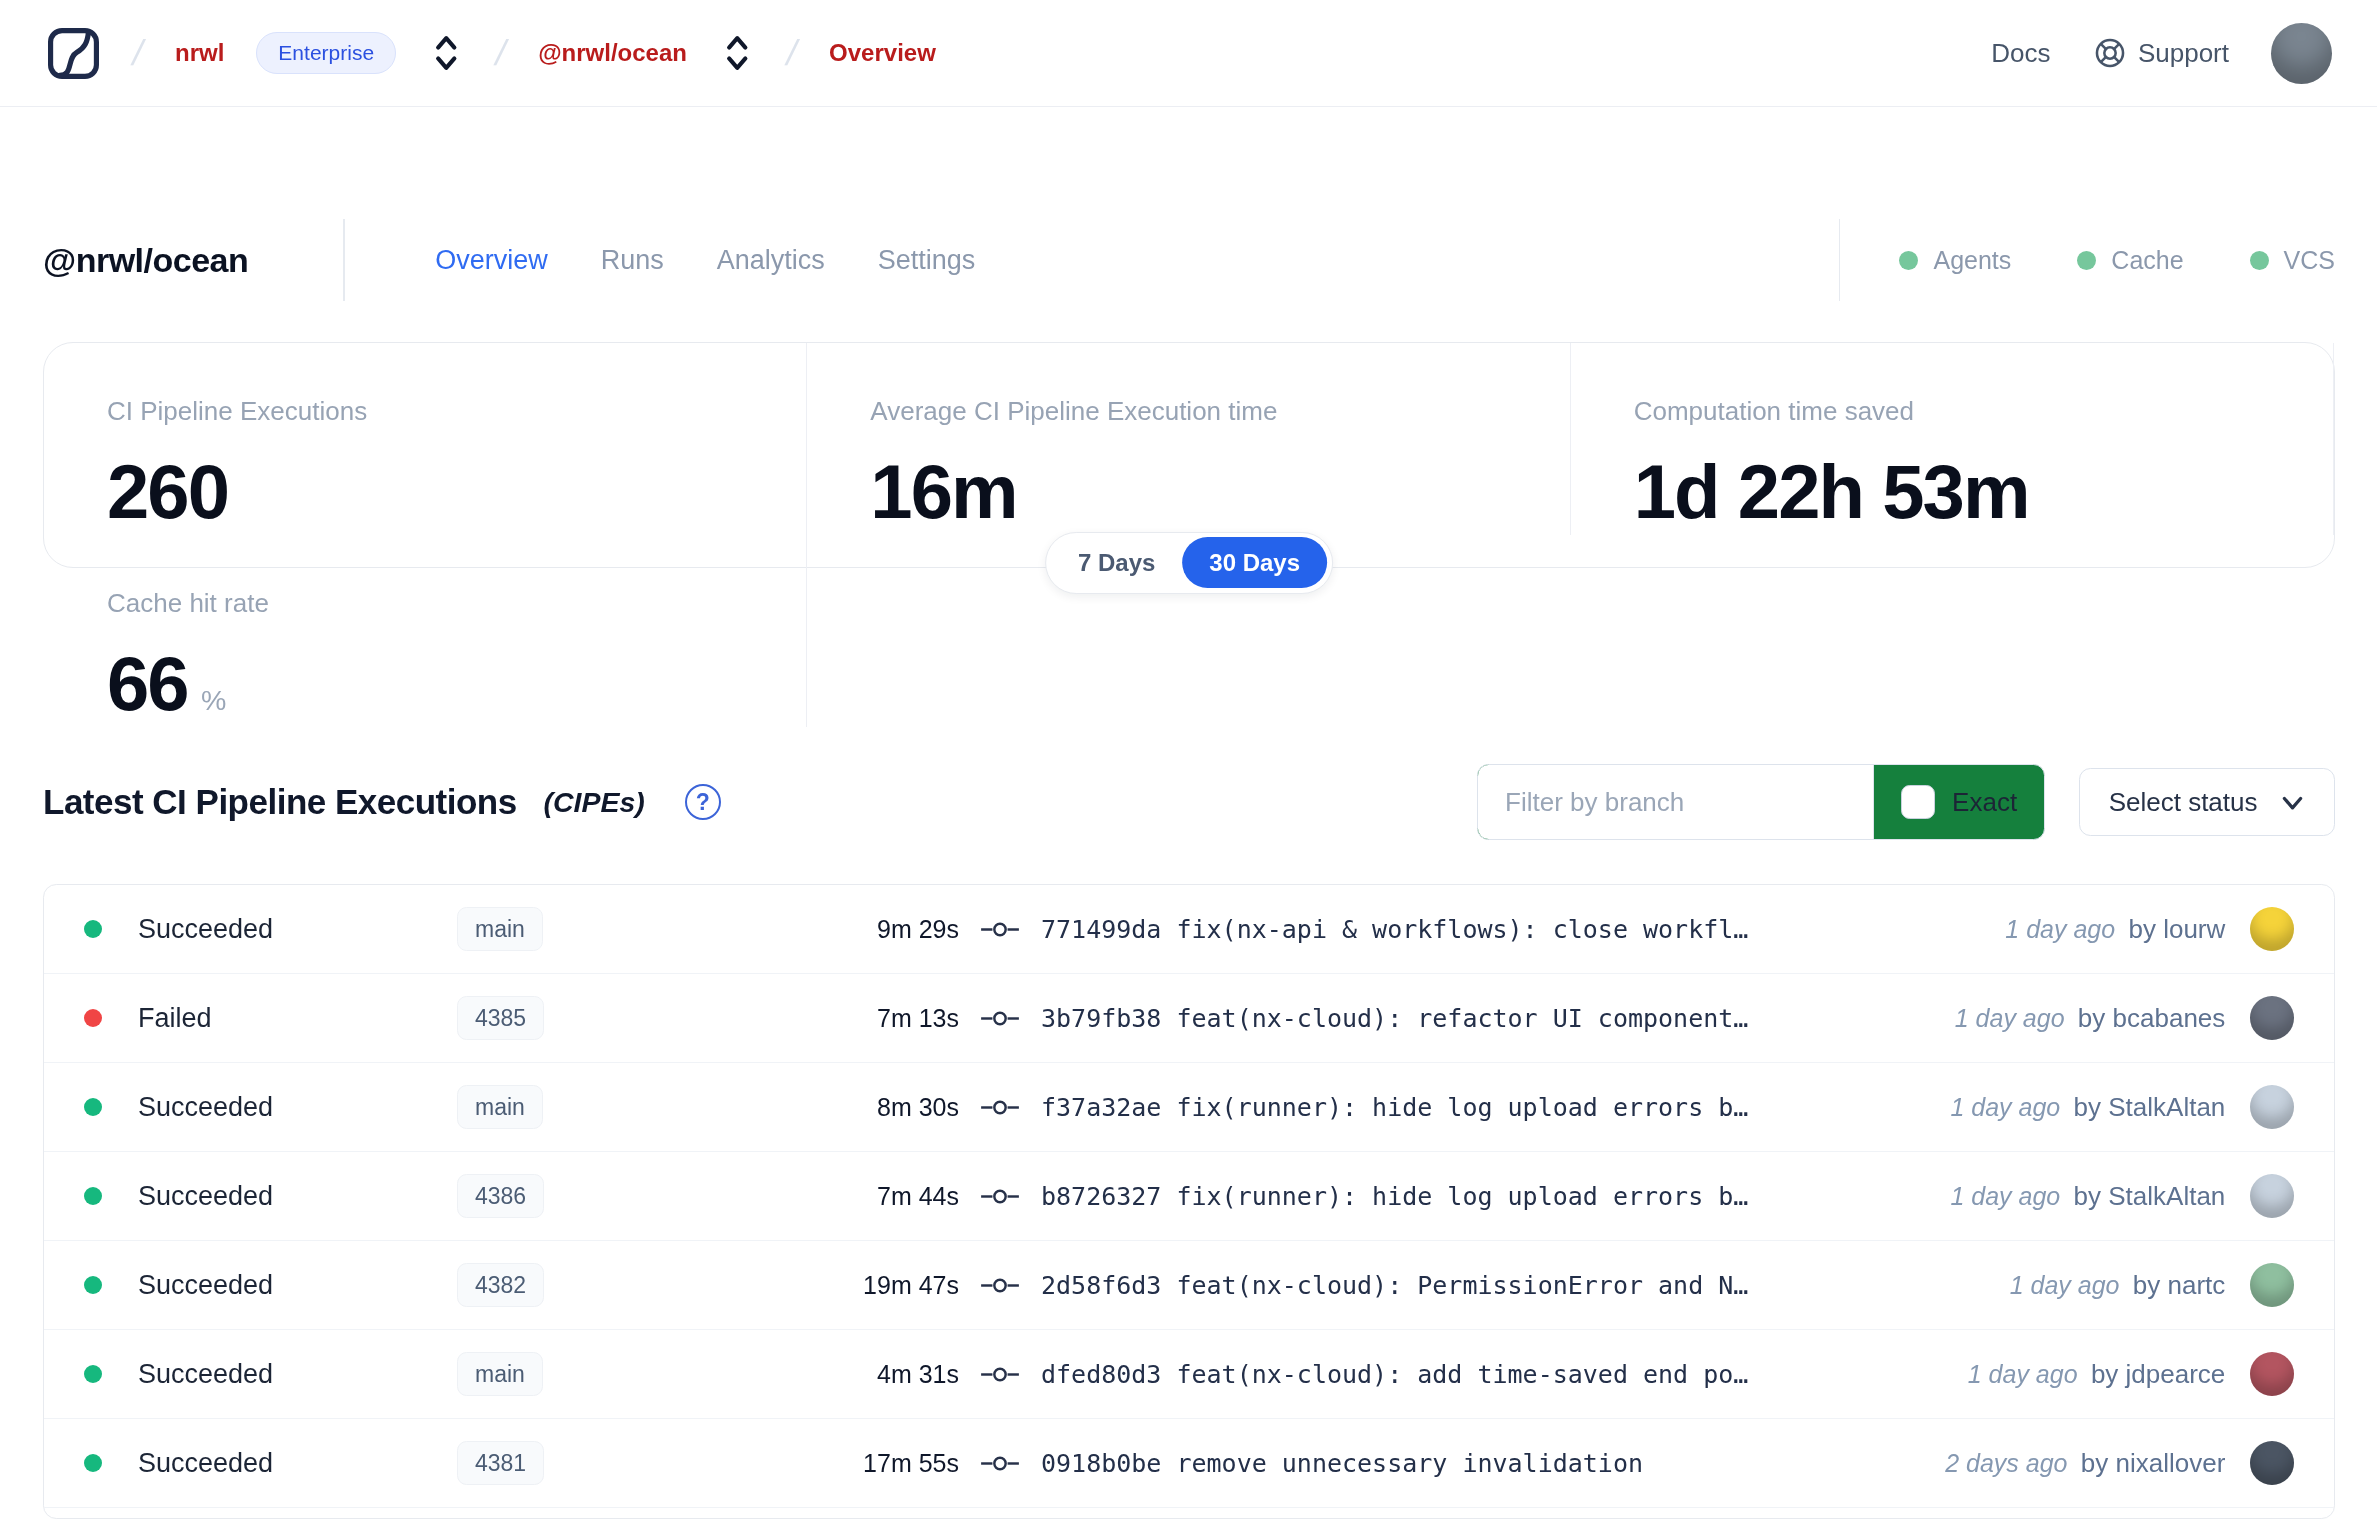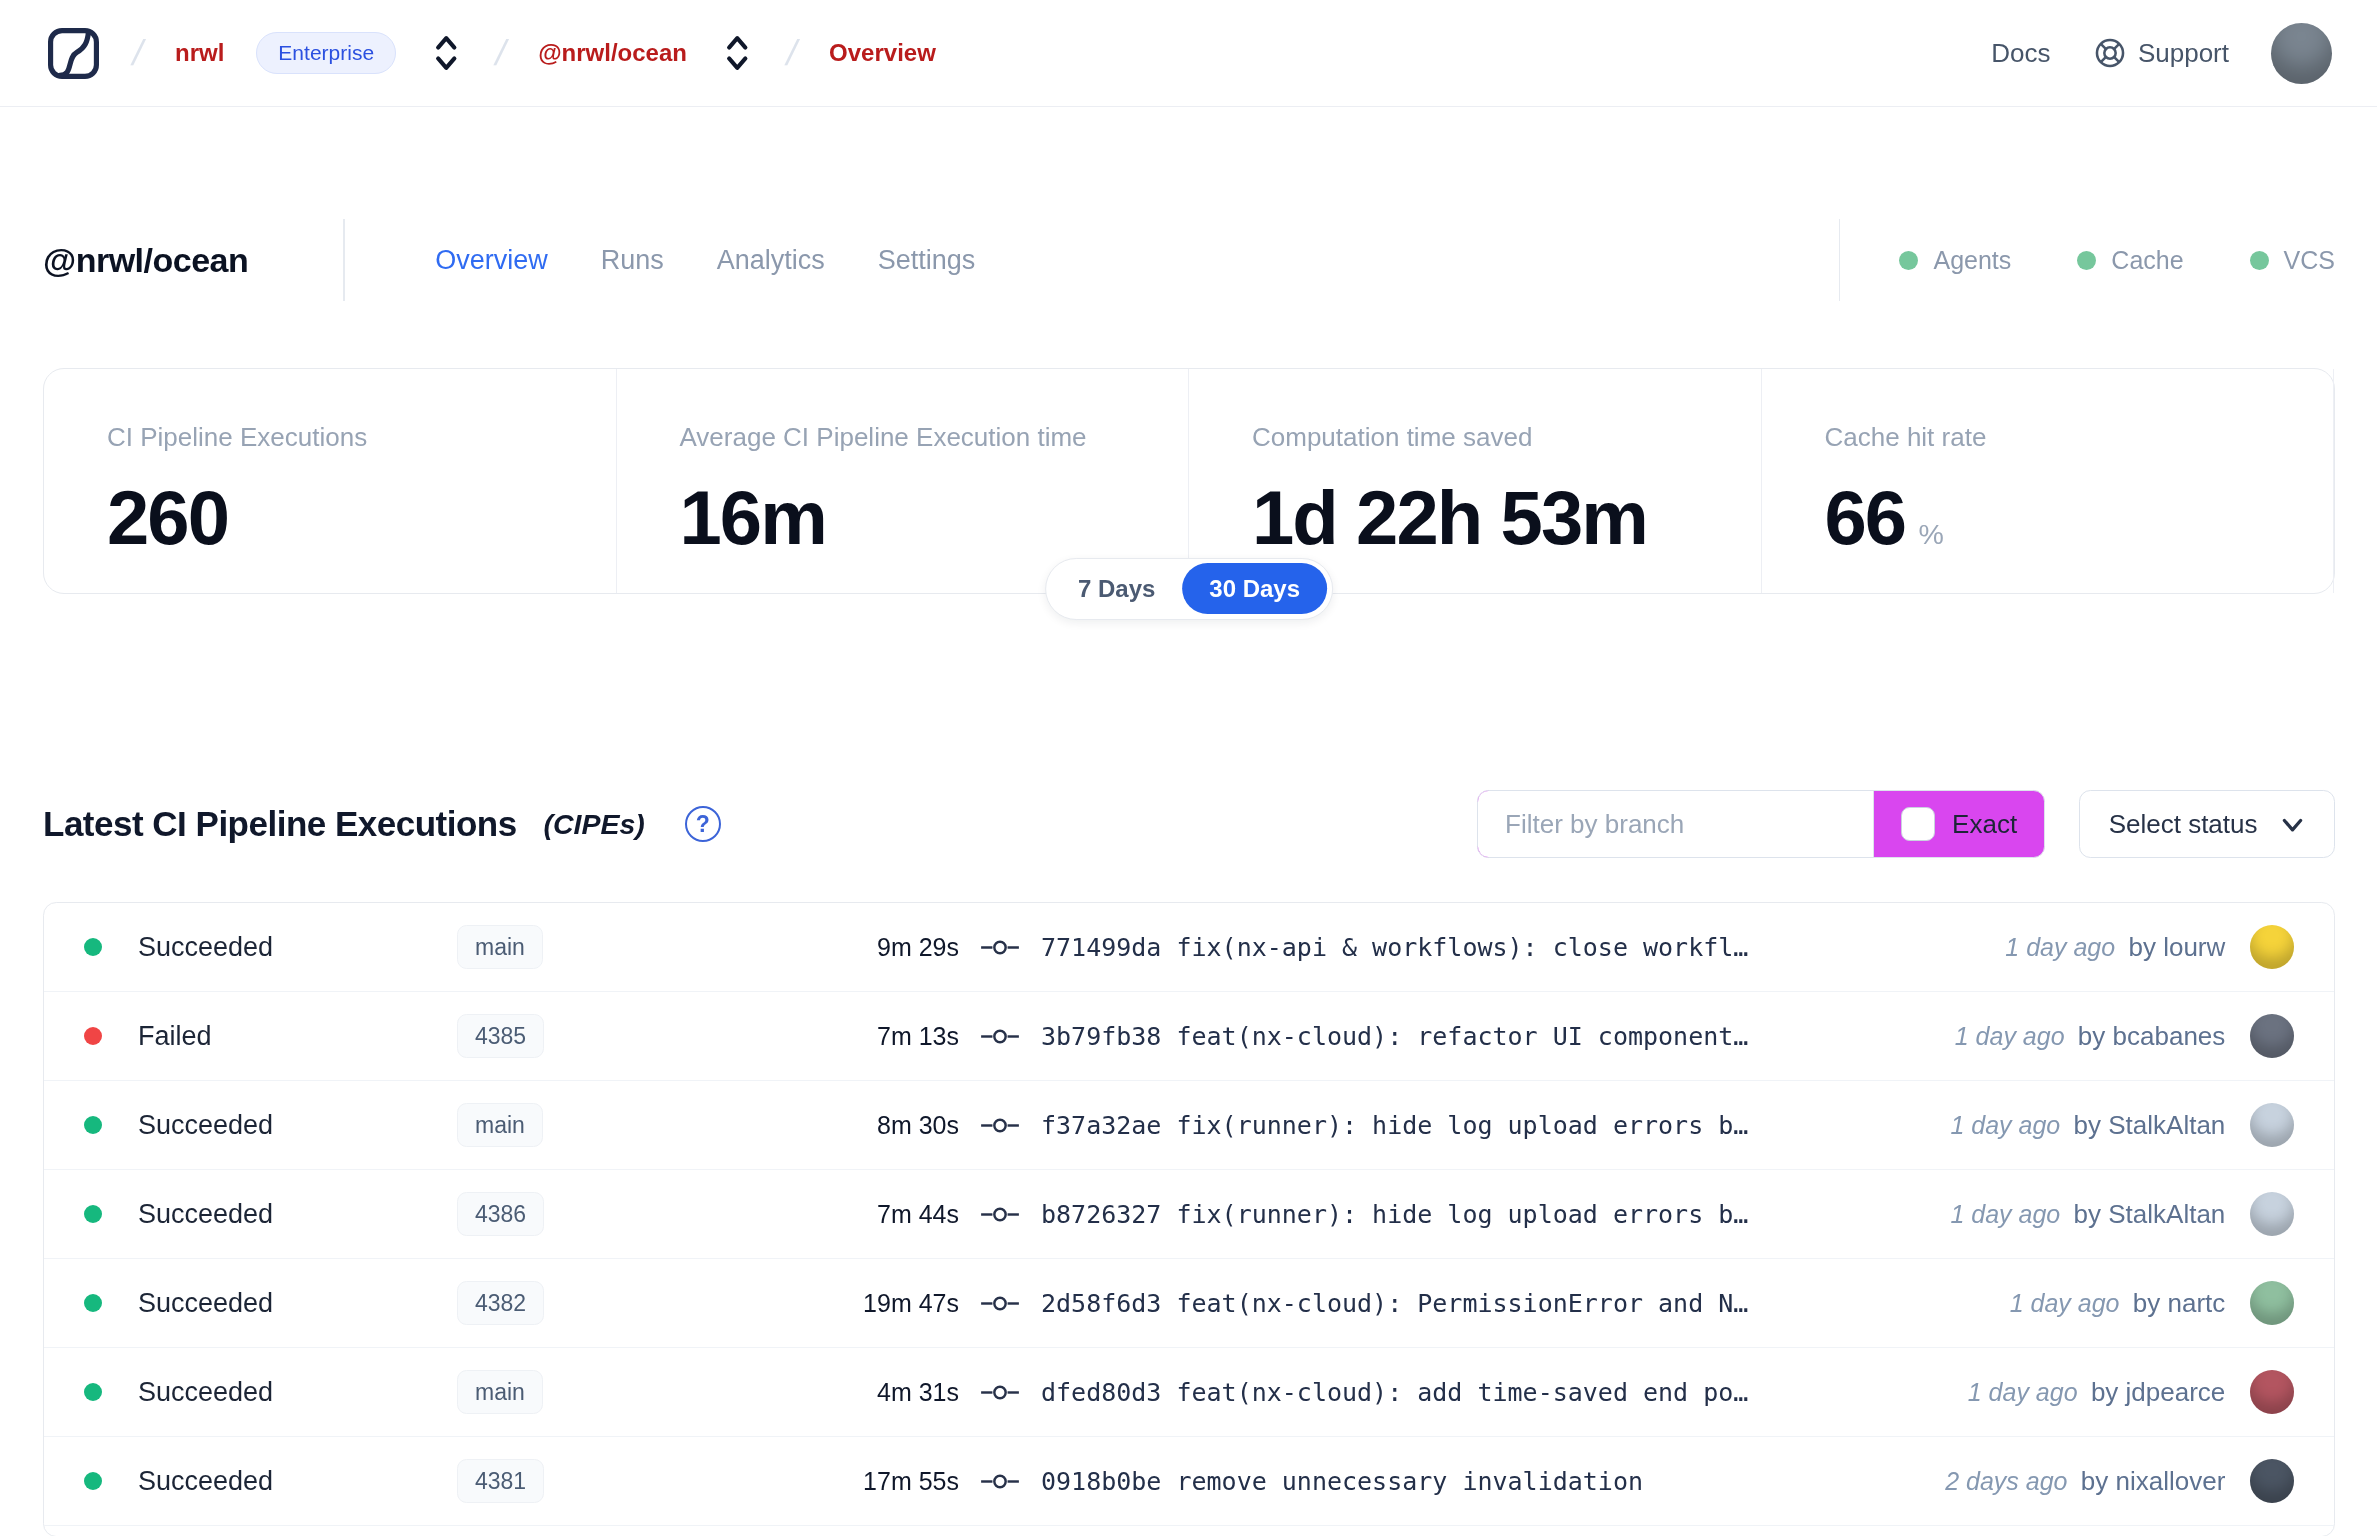--- a/index.html
+++ b/index.html
@@ -30,22 +30,22 @@
   .tab { font-size:27px; color:#8b98ac; cursor:pointer; }
   .tab.active { color:#2f6bf2; font-weight:500; }
   .ws-spacer { flex:1; }
   .vdiv2 { width:1.9px; height:82px; background:#e6eaf0; margin:0 59px; }
   .features { display:flex; align-items:center; gap:66px; }
   .feature { display:flex; align-items:center; gap:15px; }
   .feature-dot { width:19px; height:19px; border-radius:50%; background:#76c79c; }
   .feature-label { font-size:25px; color:#8b98ac; }
 
   
-  .stats { position:relative; margin-top:67px; border:1.9px solid #e7eaef; border-radius:21px;
-    display:grid; grid-template-columns:repeat(4,1fr); height:226px; background:#fff; }
+  .stats { position:relative; margin-top:41px; border:1.9px solid #e7eaef; border-radius:30px;
+    display:grid; grid-template-columns:repeat(3,1fr); height:226px; background:#fff; }
   .stat-card { padding:53px 0 0 63px; border-right:1.9px solid #edeff4; }
   .stat-card:last-child { border-right:none; }
   .stat-label { font-size:26px; color:#97a3b4; }
   .stat-value { margin-top:21px; font-size:76px; font-weight:800; letter-spacing:-1.9px; color:#0a0f1c;
     display:flex; align-items:baseline; gap:13.3px; }
   .stat-suffix { font-size:28.5px; font-weight:400; letter-spacing:0; color:#9aa6b7; }
   .range-toggle { position:absolute; left:50%; bottom:-27px; transform:translateX(-50%);
     background:#fff; border:1.9px solid #e7eaef; border-radius:950px; padding:4.8px;
     display:flex; align-items:center; box-shadow:0 2.9px 9.5px rgba(15,23,42,.07); }
   .range-opt { font-size:24px; font-weight:700; color:#4b5a72; padding:11.4px 27px; border-radius:950px;
@@ -55,21 +55,21 @@
   
   .section-head { margin-top:196px; display:flex; align-items:center; }
   .section-title-wrap { display:flex; align-items:center; gap:23px;text-align:right; }
   .section-title { font-size:35px; font-weight:800; letter-spacing:-0.5px; color:#10182b; }
   .section-sub { font-size:28.5px; font-weight:600; font-style:italic; color:#10182b; margin-left:3.8px; }
   .help { width:36px; height:36px; border:2.4px solid #3c64d8; border-radius:50%; color:#3c64d8;
     font-size:23px; font-weight:600; display:flex; align-items:center; justify-content:center;
     margin-left:17px; cursor:pointer; }
   .filters { margin-left:auto; display:flex; align-items:center; gap:34px; }
   .filter-group { display:flex; align-items:stretch; border:1.9px solid #dde3ec; border-radius:11.4px;
-    height:68px; overflow:hidden; background:#d946ef; }
+    height:76px; overflow:hidden; background:#15803d; }
   .filter-input { border:none; outline:none; width:395px; padding:0 27px; font-size:26px;
     font-family:inherit; color:#1c2536; }
   .filter-input::placeholder { color:#9aa6b7; }
   .filter-exact { display:flex; align-items:center; gap:17px; padding:0 27px;
     border-left:1.9px solid #dde3ec; }
   .checkbox { width:34px; height:34px; border:1.9px solid #c9d2de; border-radius:8.6px; background:#fff; cursor:pointer; }
   .exact-label { font-size:26px; color:#1c2536; }
   .status-btn { display:flex; align-items:center; gap:21px; border:1.9px solid #dde3ec; border-radius:11.4px;
     height:68px; padding:0 28.5px; background:#fff; font-size:26px; color:#273247; font-family:inherit;
     font-weight:500; cursor:pointer; }

